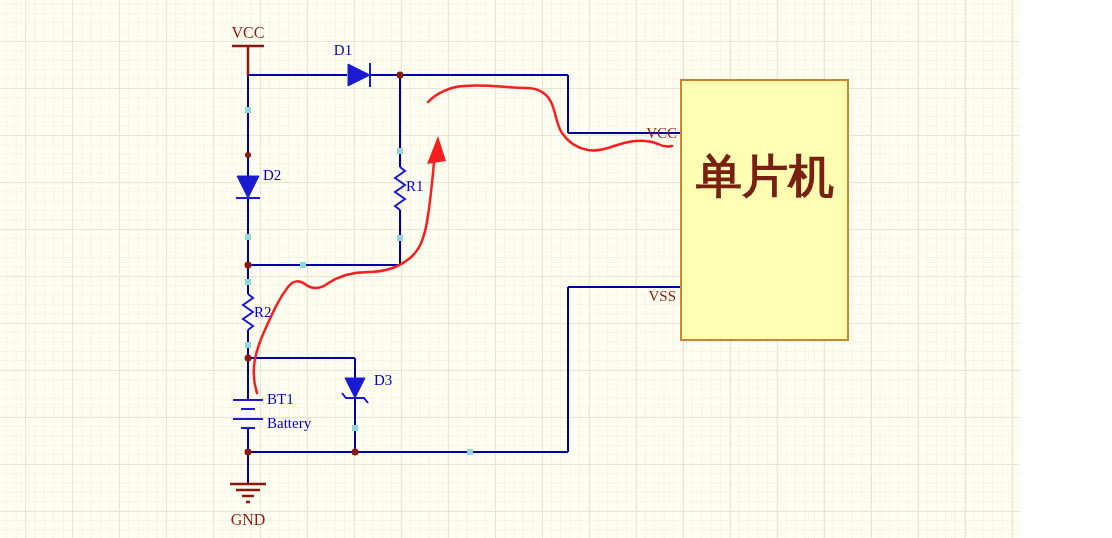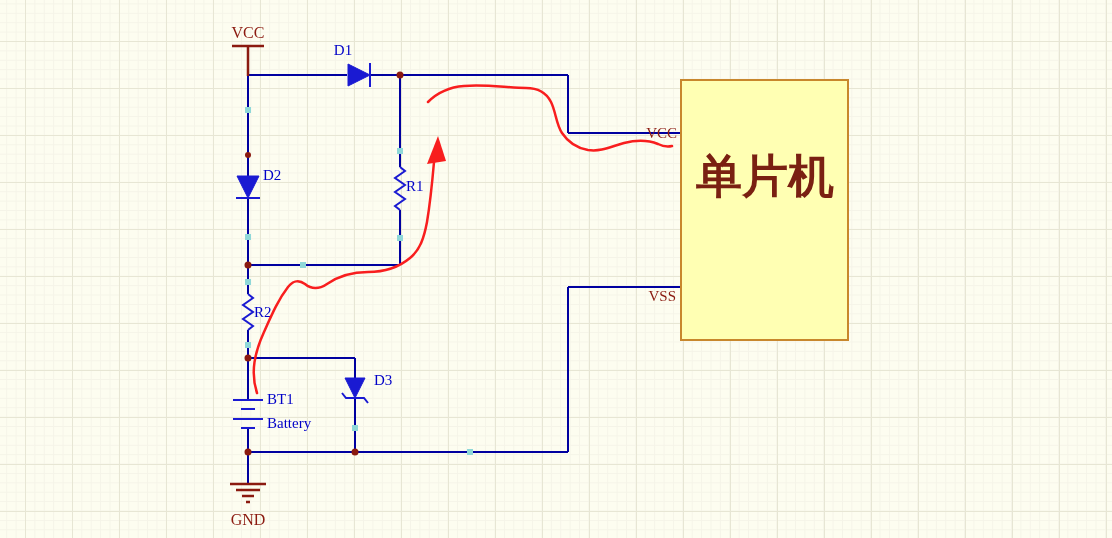--- a/index.html
+++ b/index.html
@@ -1,19 +1,19 @@
 <!DOCTYPE html>
 <html><head>
 <meta charset="utf-8">
 <style>
   html,body{margin:0;padding:0;}
   body{background:#ffffff;font-family:"Liberation Serif", serif;}
   .canvas{
     position:relative;
-    width:1112px;height:538px;
+    width:1020px;height:538px;
     overflow:hidden;
     background-color:#fdfdf0;
     background-image:
       linear-gradient(#e7e6d4 1px, transparent 1px),
       linear-gradient(90deg,#e7e6d4 1px, transparent 1px),
       linear-gradient(#f5f4e8 1px, transparent 1px),
       linear-gradient(90deg,#f5f4e8 1px, transparent 1px);
     background-size:47px 47px,47px 47px,9.4px 9.4px,9.4px 9.4px;
     background-position:25px 41px,25px 41px,25px 41px,25px 41px;
   }

